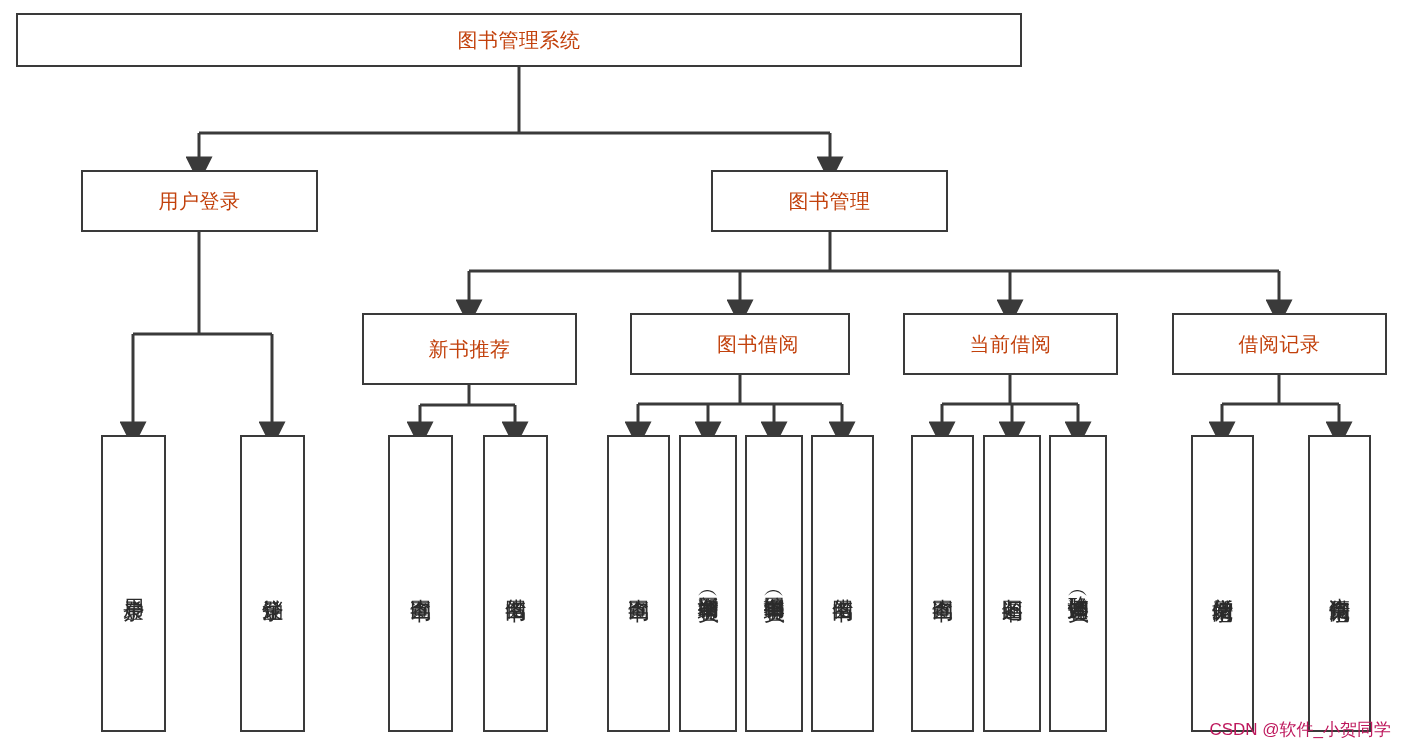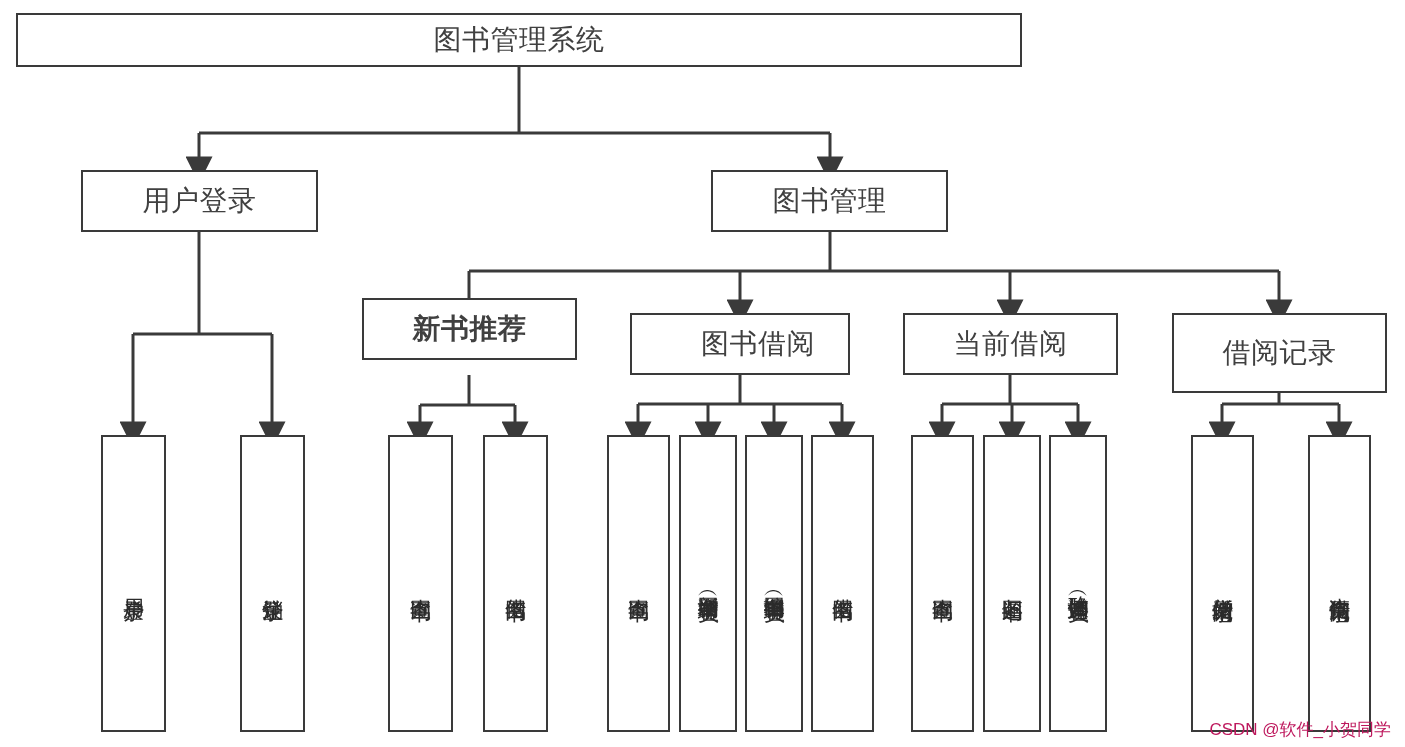--- a/index.html
+++ b/index.html
@@ -25,22 +25,22 @@
     position: absolute;
     box-sizing: border-box;
     background: #ffffff;
     border: 2px solid #3a3a3a;
     display: flex;
     align-items: center;
     justify-content: center;
     z-index: 3;
   }
   .node-label-h {
-    font-size: 28px;
-    color: #404040;
+    font-size: 20px;
+    color: #c2410c;
     line-height: 1.2;
     letter-spacing: 0.5px;
     white-space: nowrap;
   }
   .node-label-v {
     font-size: 21px;
     color: #2b2b2b;
     writing-mode: vertical-rl;
     text-orientation: upright;
     line-height: 1.35;
@@ -139,30 +139,30 @@
     <span class="node-label-h">图书管理系统</span>
   </div>
 
   <div class="node-box" id="node-l2-0" style="left: 81px; top: 170px; width: 237px; height: 62px;">
     <span class="node-label-h">用户登录</span>
   </div>
   <div class="node-box" id="node-l2-1" style="left: 711px; top: 170px; width: 237px; height: 62px;">
     <span class="node-label-h">图书管理</span>
   </div>
 
-  <div class="node-box" id="node-l3-0" style="left: 362px; top: 298px; width: 215px; height: 62px; font-weight: bold;">
+  <div class="node-box" id="node-l3-0" style="left: 362px; top: 313px; width: 215px; height: 72px;">
     <span class="node-label-h">新书推荐</span>
   </div>
   <div class="node-box" id="node-l3-1" style="left: 630px; top: 313px; width: 220px; height: 62px; padding-left: 36px;">
     <span class="node-label-h">图书借阅</span>
   </div>
   <div class="node-box" id="node-l3-2" style="left: 903px; top: 313px; width: 215px; height: 62px;">
     <span class="node-label-h">当前借阅</span>
   </div>
-  <div class="node-box" id="node-l3-3" style="left: 1172px; top: 313px; width: 215px; height: 80px;">
+  <div class="node-box" id="node-l3-3" style="left: 1172px; top: 313px; width: 215px; height: 62px;">
     <span class="node-label-h">借阅记录</span>
   </div>
 
   <div class="leaf-box" id="leaf-0" style="left: 101px; top: 435px; width: 65px; height: 297px;">
     <span class="node-label-v">用户登录</span>
   </div>
   <div class="leaf-box" id="leaf-1" style="left: 240px; top: 435px; width: 65px; height: 297px;">
     <span class="node-label-v">注销登录</span>
   </div>
   <div class="leaf-box" id="leaf-2" style="left: 388px; top: 435px; width: 65px; height: 297px;">

